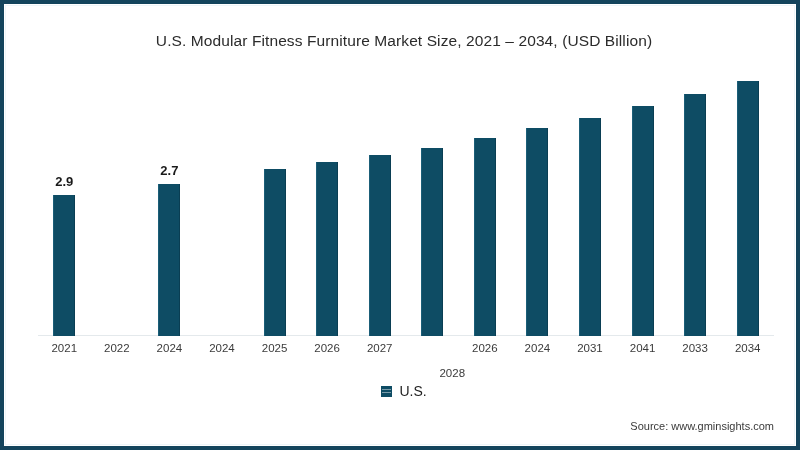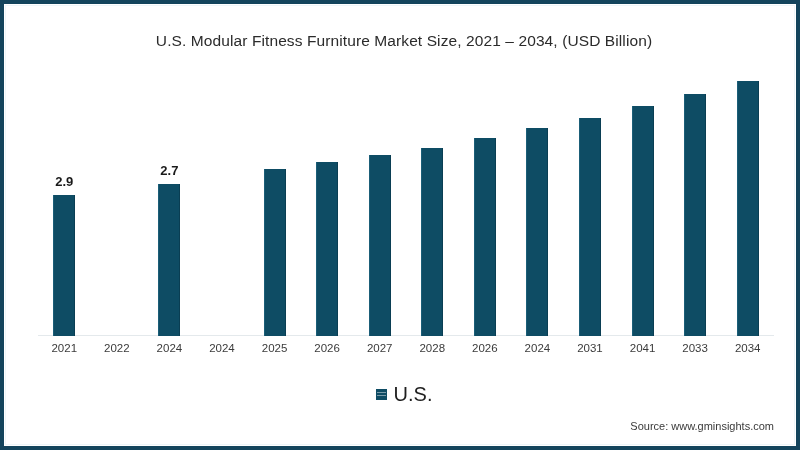--- a/index.html
+++ b/index.html
@@ -138,21 +138,21 @@
     position: absolute;
     left: 1px;
     right: 1px;
     top: 3px;
     height: 1px;
     background: rgba(255,255,255,0.45);
     box-shadow: 0 3px 0 rgba(255,255,255,0.45);
   }
 
   .legend-label {
-    font-size: 20px;
+    font-size: 14px;
     color: #1f1f1f;
   }
 
   .source {
     position: absolute;
     right: 22px;
     bottom: 14px;
     font-size: 11px;
     color: #3a3a3a;
     white-space: nowrap;
@@ -211,21 +211,21 @@
   </div>
 
   <div class="x-labels">
       <div class="x-tick" style="left: 0px;">2021</div>
       <div class="x-tick" style="left: 52.5714px;">2022</div>
       <div class="x-tick" style="left: 105.143px;">2024</div>
       <div class="x-tick" style="left: 157.714px;">2024</div>
       <div class="x-tick" style="left: 210.286px;">2025</div>
       <div class="x-tick" style="left: 262.857px; text-align: center;">2026</div>
       <div class="x-tick" style="left: 315.429px;">2027</div>
-      <div class="x-tick" style="left: 368px;">2028</div>
+      <div class="x-tick" style="left: 388px; margin-top: 25px;">2028</div>
       <div class="x-tick" style="left: 420.571px;">2026</div>
       <div class="x-tick" style="left: 473.143px;">2024</div>
       <div class="x-tick" style="left: 525.714px;">2031</div>
       <div class="x-tick" style="left: 578.286px;">2041</div>
       <div class="x-tick" style="left: 630.857px;">2033</div>
       <div class="x-tick" style="left: 683.429px;">2034</div>
     </div>
 
   <div class="legend">
     <span class="legend-swatch"></span>

